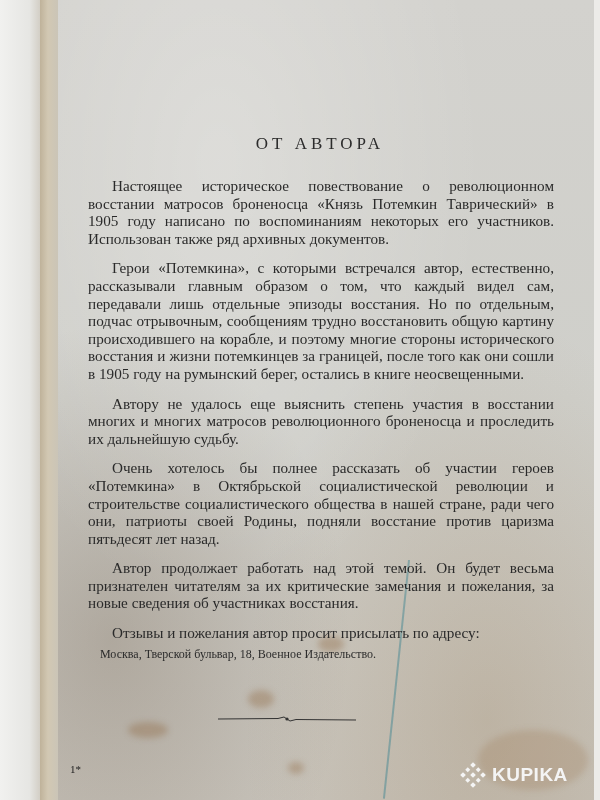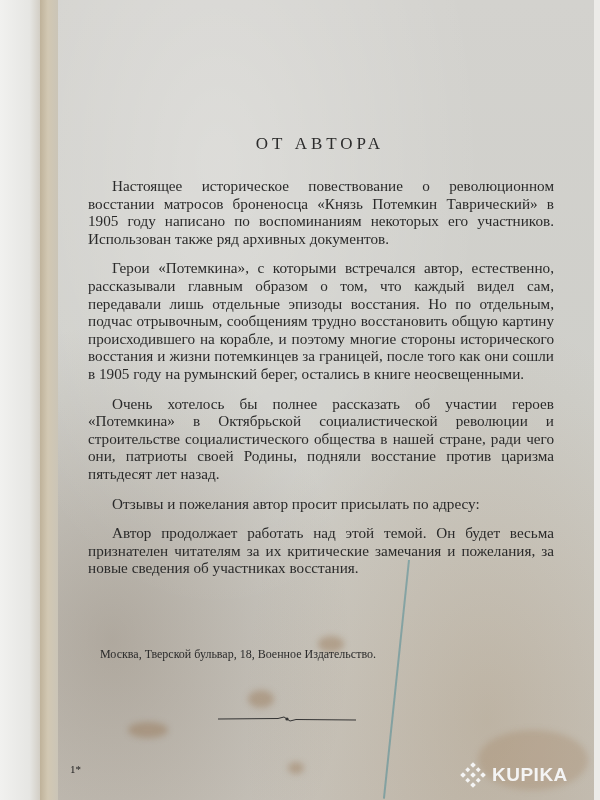--- a/index.html
+++ b/index.html
@@ -37,23 +37,24 @@
   <div class="stain" style="left:420px;top:730px;width:110px;height:60px;background:rgba(150,110,70,0.22);"></div>
 </div>
 <div class="crease"></div>
 <div class="right-strip"></div>
 
 <div class="title">ОТ АВТОРА</div>
 
 <div class="text">
   <p>Настоящее историческое повествование о революционном восстании матросов броненосца «Князь Потемкин Таврический» в 1905 году написано по воспоминаниям некоторых его участников. Использован также ряд архивных документов.</p>
   <p>Герои «Потемкина», с которыми встречался автор, естественно, рассказывали главным образом о том, что каждый видел сам, передавали лишь отдельные эпизоды восстания. Но по отдельным, подчас отрывочным, сообщениям трудно восстановить общую картину происходившего на корабле, и поэтому многие стороны исторического восстания и жизни потемкинцев за границей, после того как они сошли в 1905 году на румынский берег, остались в книге неосвещенными.</p>
+  <p>Автору не удалось еще выяснить степень участия в восстании многих и многих матросов революционного броненосца и проследить их дальнейшую судьбу.</p>
   <p>Очень хотелось бы полнее рассказать об участии героев «Потемкина» в Октябрьской социалистической революции и строительстве социалистического общества в нашей стране, ради чего они, патриоты своей Родины, подняли восстание против царизма пятьдесят лет назад.</p>
+  <p>Автор продолжает работать над этой темой. Он будет весьма признателен читателям за их критические замечания и пожелания, за новые сведения об участниках восстания.</p>
   <p>Отзывы и пожелания автор просит присылать по адресу:</p>
-  <p>Автор продолжает работать над этой темой. Он будет весьма признателен читателям за их критические замечания и пожелания, за новые сведения об участниках восстания.</p>
 </div>
 
 <div class="addr">Москва, Тверской бульвар, 18, Военное Издательство.</div>
 
 <svg class="ornament" viewBox="0 0 138 6">
   <path d="M0 3 L60 2.5 L66 1 L69 3 L72 5 L78 3.5 L138 4" stroke="#333" stroke-width="1" fill="none"></path>
   <circle cx="69" cy="3" r="1.6" fill="#333"></circle>
 </svg>
 
 <div class="pagenum">1*</div>

